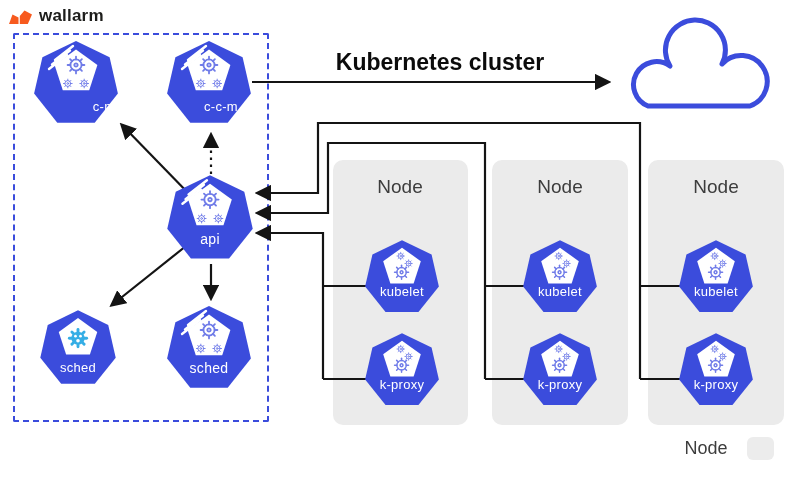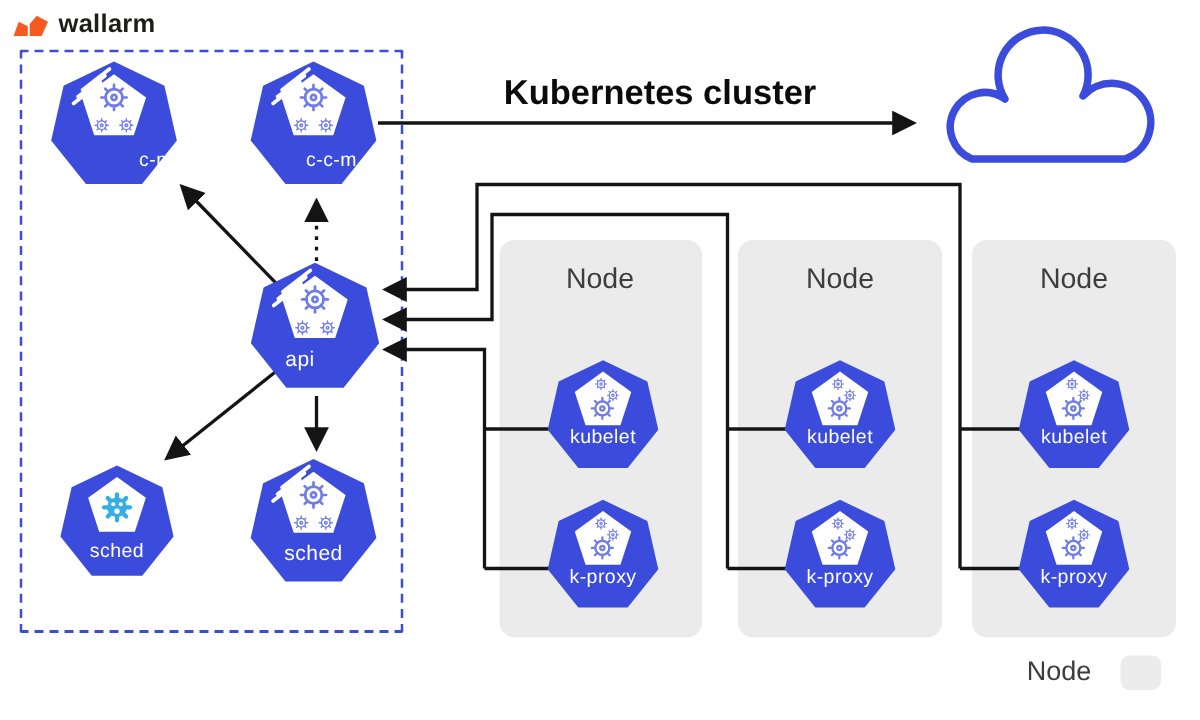--- a/index.html
+++ b/index.html
@@ -145,21 +145,21 @@
         <path d="M11.8 19 L11.8 11 L16.5 5.5 L24 9.5 L19.8 19 Z" fill="#F75A1E"></path>
       </svg>
       <span class="brand-text">wallarm</span>
     </div>
 
     <div class="abs center page-title">Kubernetes cluster</div>
 
 
     <span class="abs center hep-label" style="left:92px;top:106px;margin-left:12px;">c-m</span>
     <span class="abs center hep-label" style="left:209px;top:106px;margin-left:12px;">c-c-m</span>
-    <span class="abs center hep-label big" style="left:200px;top:239px;">api</span>
+    <span class="abs center hep-label big" style="left:210px;top:239px;">api</span>
     <span class="abs center hep-label" style="left:78px;top:367px;">sched</span>
     <span class="abs center hep-label big" style="left:209px;top:368px;">sched</span>
 
     <span class="abs center node-title" style="left:400px;top:187px;">Node</span>
     <span class="abs center node-title" style="left:560px;top:187px;">Node</span>
     <span class="abs center node-title" style="left:716px;top:187px;">Node</span>
 
     <span class="abs center hep-label" style="left:402px;top:291px;">kubelet</span>
     <span class="abs center hep-label" style="left:402px;top:384px;">k-proxy</span>
     <span class="abs center hep-label" style="left:560px;top:291px;">kubelet</span>

